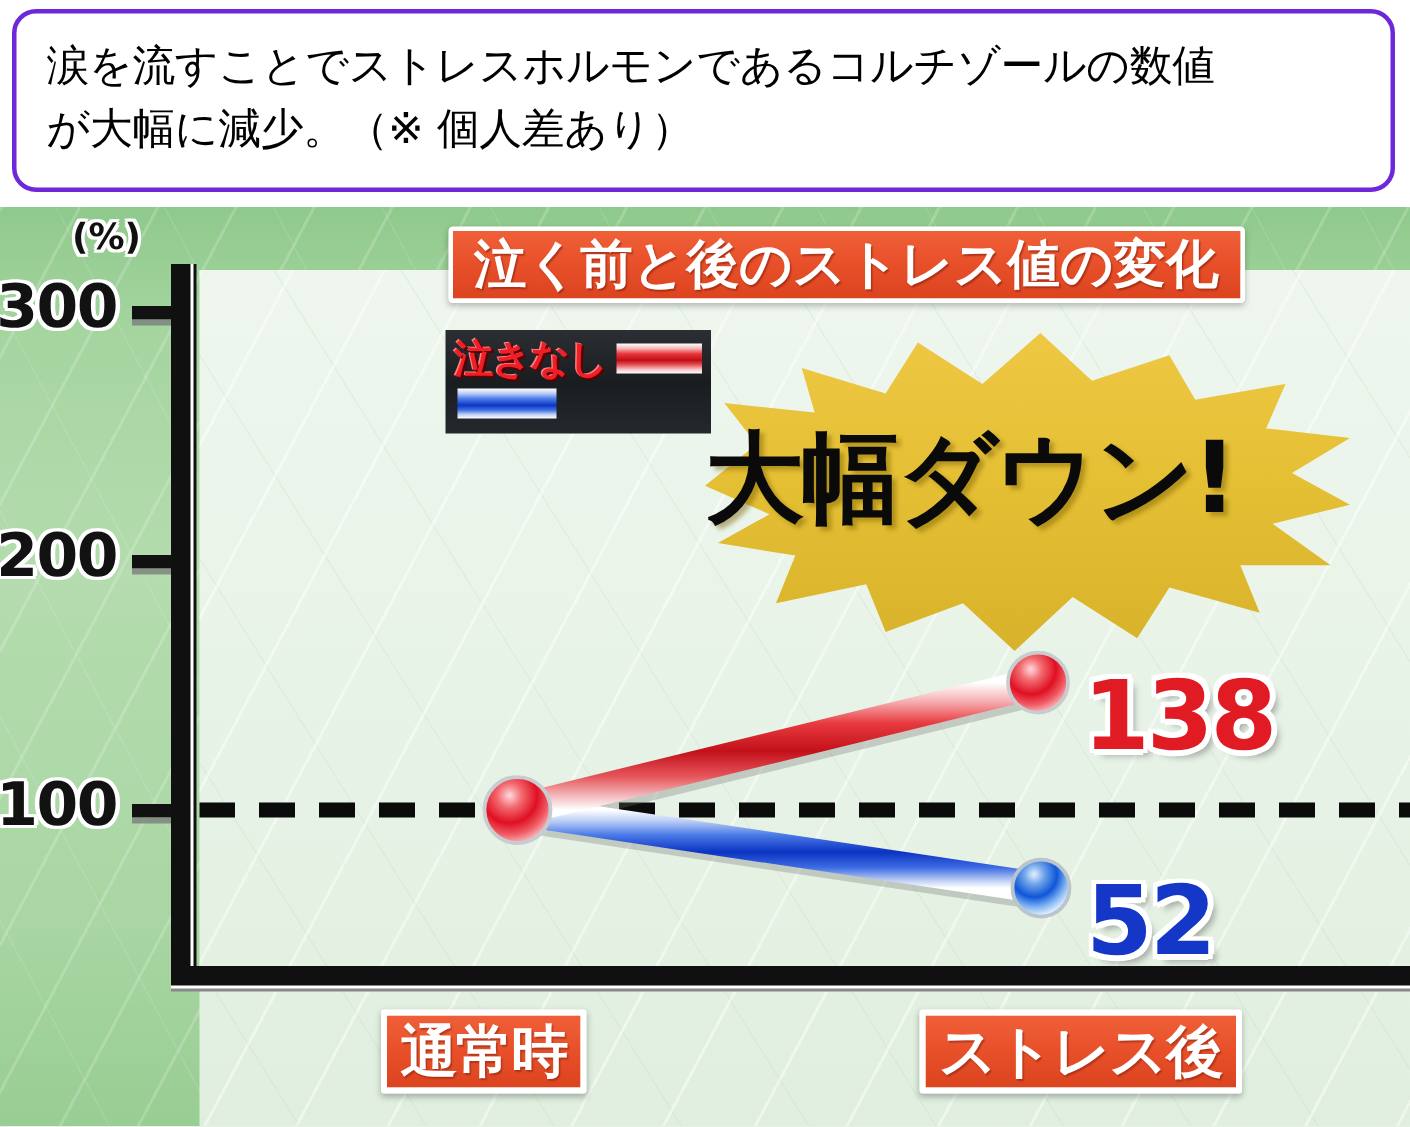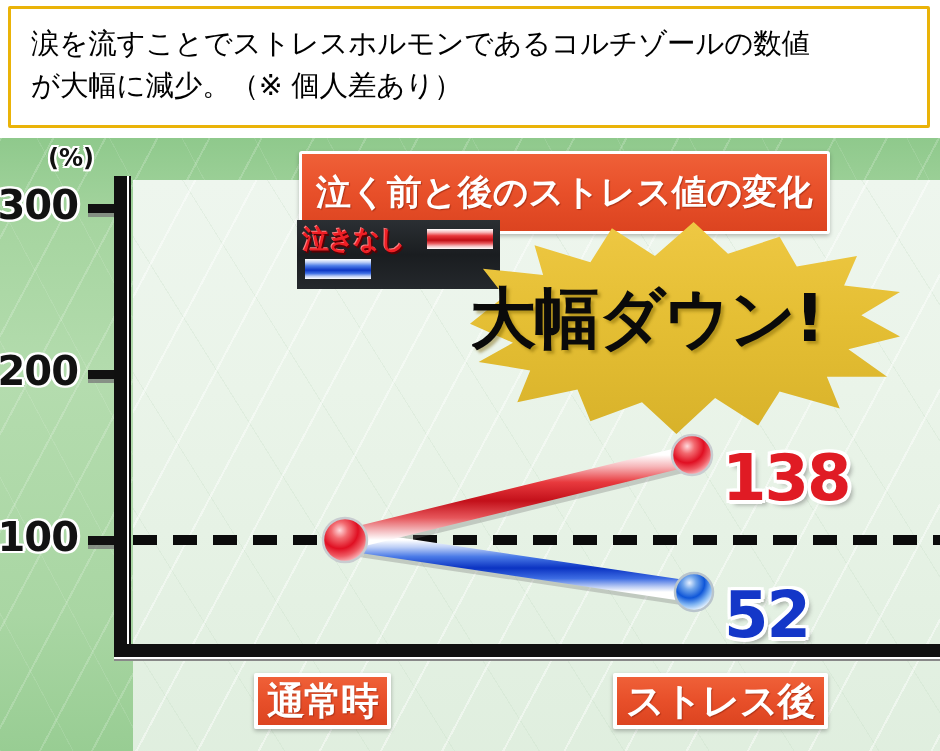--- a/index.html
+++ b/index.html
@@ -16,22 +16,22 @@
   }
 
   
   #caption-box {
     position: absolute;
     left: 8px;
     top: 6px;
     width: 922px;
     height: 122px;
     box-sizing: border-box;
-    border: 3px solid #eab308;
-    border-radius: 2px;
+    border: 3px solid #6d28d9;
+    border-radius: 16px;
     background: #ffffff;
   }
   #caption-text {
     position: absolute;
     left: 20px;
     top: 14px;
     width: 884px;
     font-size: 28.5px;
     line-height: 1.46;
     color: #000000;
@@ -152,21 +152,21 @@
     background-image: repeating-linear-gradient(90deg,
       #0b0b0b 0 24px, rgba(0,0,0,0) 24px 40px);
   }
 
   
   #title-banner {
     position: absolute;
     left: 299px;
     top: 13px;
     height: 45px;
-    padding: 16px 14px;
+    padding: 0 14px;
     display: flex;
     align-items: center;
     background: linear-gradient(180deg, #ef6038 0%, #e8502a 48%, #dc4420 100%);
     border: 3px solid #ffffff;
     border-radius: 3px;
     box-shadow: 0 2px 4px rgba(0,0,0,0.25);
   }
   #title-banner-text {
     font-size: 35px;
     font-weight: bold;
@@ -175,21 +175,21 @@
     letter-spacing: 0px;
     white-space: nowrap;
     text-shadow: 1px 1px 1px rgba(130,30,10,0.55);
   }
 
   
   #legend {
     position: absolute;
     left: 297px;
     top: 82px;
-    width: 203px;
+    width: 177px;
     padding: 4px 6px 5px 6px;
     background: linear-gradient(180deg, #2b2f33 0%, #1a1d20 50%, #24282c 100%);
     box-sizing: border-box;
   }
   .legend-row {
     display: flex;
     align-items: center;
     height: 30px;
   }
   .legend-label {

